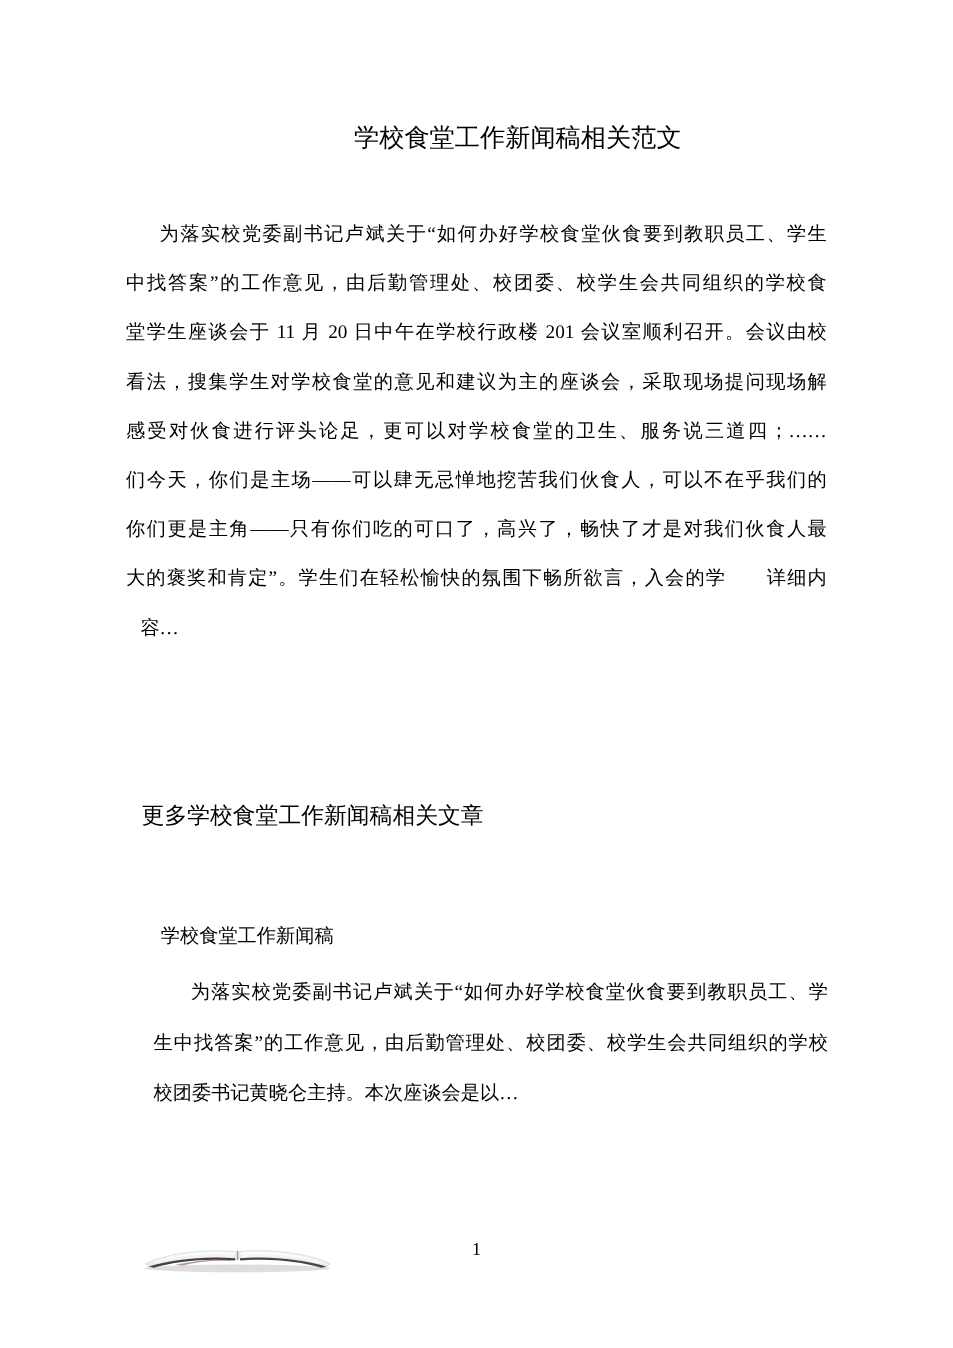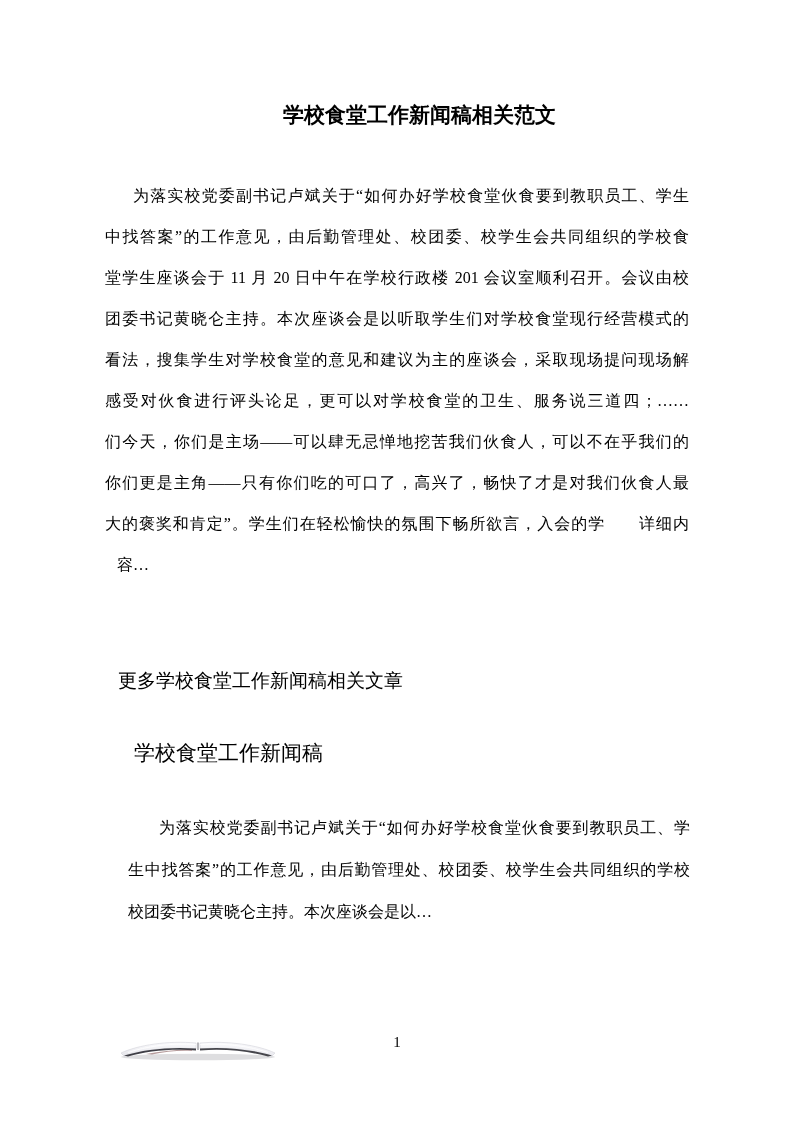--- a/index.html
+++ b/index.html
@@ -8,23 +8,23 @@
     width: 794px;
     height: 1123px;
     background: #ffffff;
     color: #000000;
     font-family: "Liberation Serif", "DejaVu Serif", serif;
     overflow: hidden;
   }
   .doc-title {
     position: absolute;
     top: 101px;
-    left: 283px;
+    left: 295px;
     font-size: 21px;
-    font-weight: 700;
+    font-weight: 400;
     line-height: 28px;
     white-space: nowrap;
     text-align: center;
   }
   .para { position: absolute; }
   .para-1 { top: 175px; left: 105px; width: 584px; }
   .para-2 { top: 807px; left: 117px; width: 573px; }
   .line { font-size: 16px; }
   .para-1 .line { height: 41px; line-height: 41px; }
   .para-2 .line { height: 42px; line-height: 42px; margin-left: 11px; }
@@ -35,23 +35,23 @@
   .shift { text-indent: 12px; }
   .more-line {
     position: absolute;
     top: 671px;
     left: 118px;
     font-size: 19px;
     line-height: 20px;
   }
   .sub-heading {
     position: absolute;
-    top: 742px;
+    top: 770px;
     left: 134px;
-    font-size: 21px;
+    font-size: 16px;
     line-height: 22px;
   }
   .footer-book {
     position: absolute;
     top: 1032px;
     left: 118px;
     width: 160px;
     height: 30px;
   }
   .page-number {
@@ -68,21 +68,20 @@
 <body>
 
 <div class="page">
 
   <div class="doc-title">学校食堂工作新闻稿相关范文</div>
 
   <div class="para para-1">
     <div class="line jline ind1">为落实校党委副书记卢斌关于“如何办好学校食堂伙食要到教职员工、学生</div>
     <div class="line jline">中找答案”的工作意见，由后勤管理处、校团委、校学生会共同组织的学校食</div>
     <div class="line jline">堂学生座谈会于 11 月 20 日中午在学校行政楼 201 会议室顺利召开。会议由校</div>
-    <div class="line jline">团委书记黄晓仑主持。本次座谈会是以听取学生们对学校食堂现行经营模式的</div>
     <div class="line jline">看法，搜集学生对学校食堂的意见和建议为主的座谈会，采取现场提问现场解</div>
     <div class="line jline">感受对伙食进行评头论足，更可以对学校食堂的卫生、服务说三道四；……</div>
     <div class="line jline">们今天，你们是主场——可以肆无忌惮地挖苦我们伙食人，可以不在乎我们的</div>
     <div class="line jline">你们更是主角——只有你们吃的可口了，高兴了，畅快了才是对我们伙食人最</div>
     <div class="line jline">大的褒奖和肯定”。学生们在轻松愉快的氛围下畅所欲言，入会的学　　详细内</div>
     <div class="line lline shift">容…</div>
   </div>
 
   <div class="more-line">更多学校食堂工作新闻稿相关文章</div>
 

